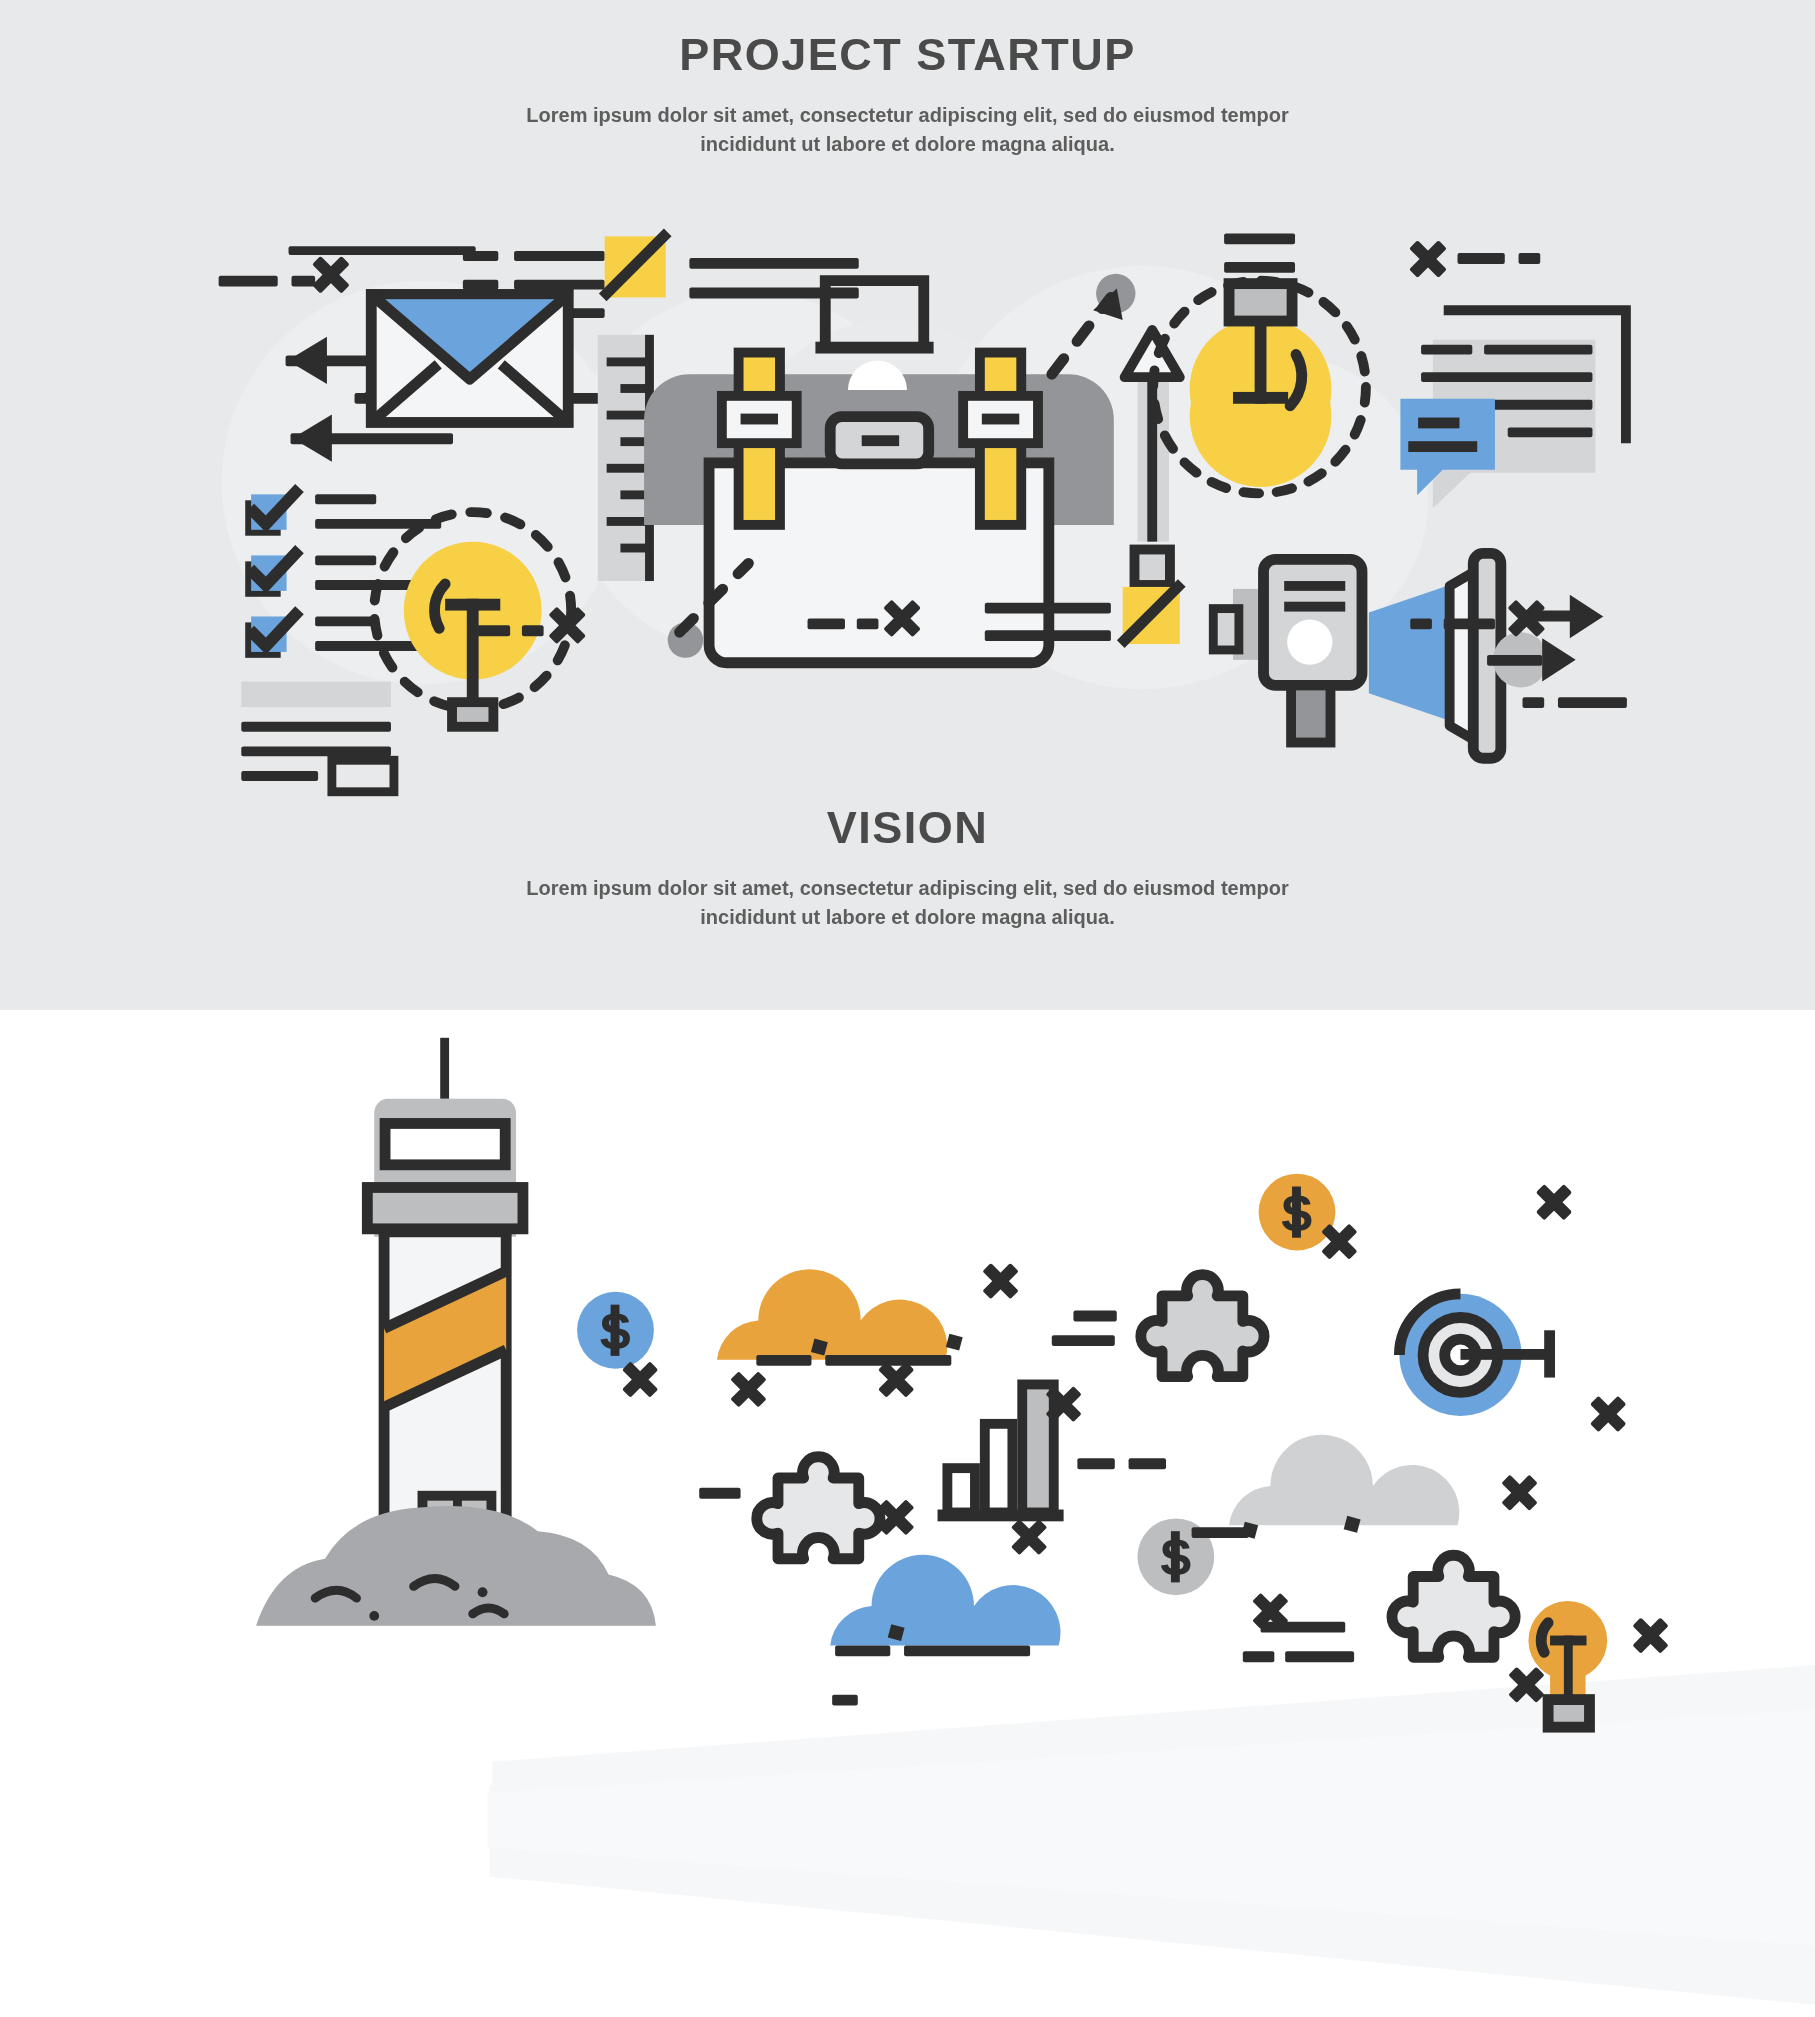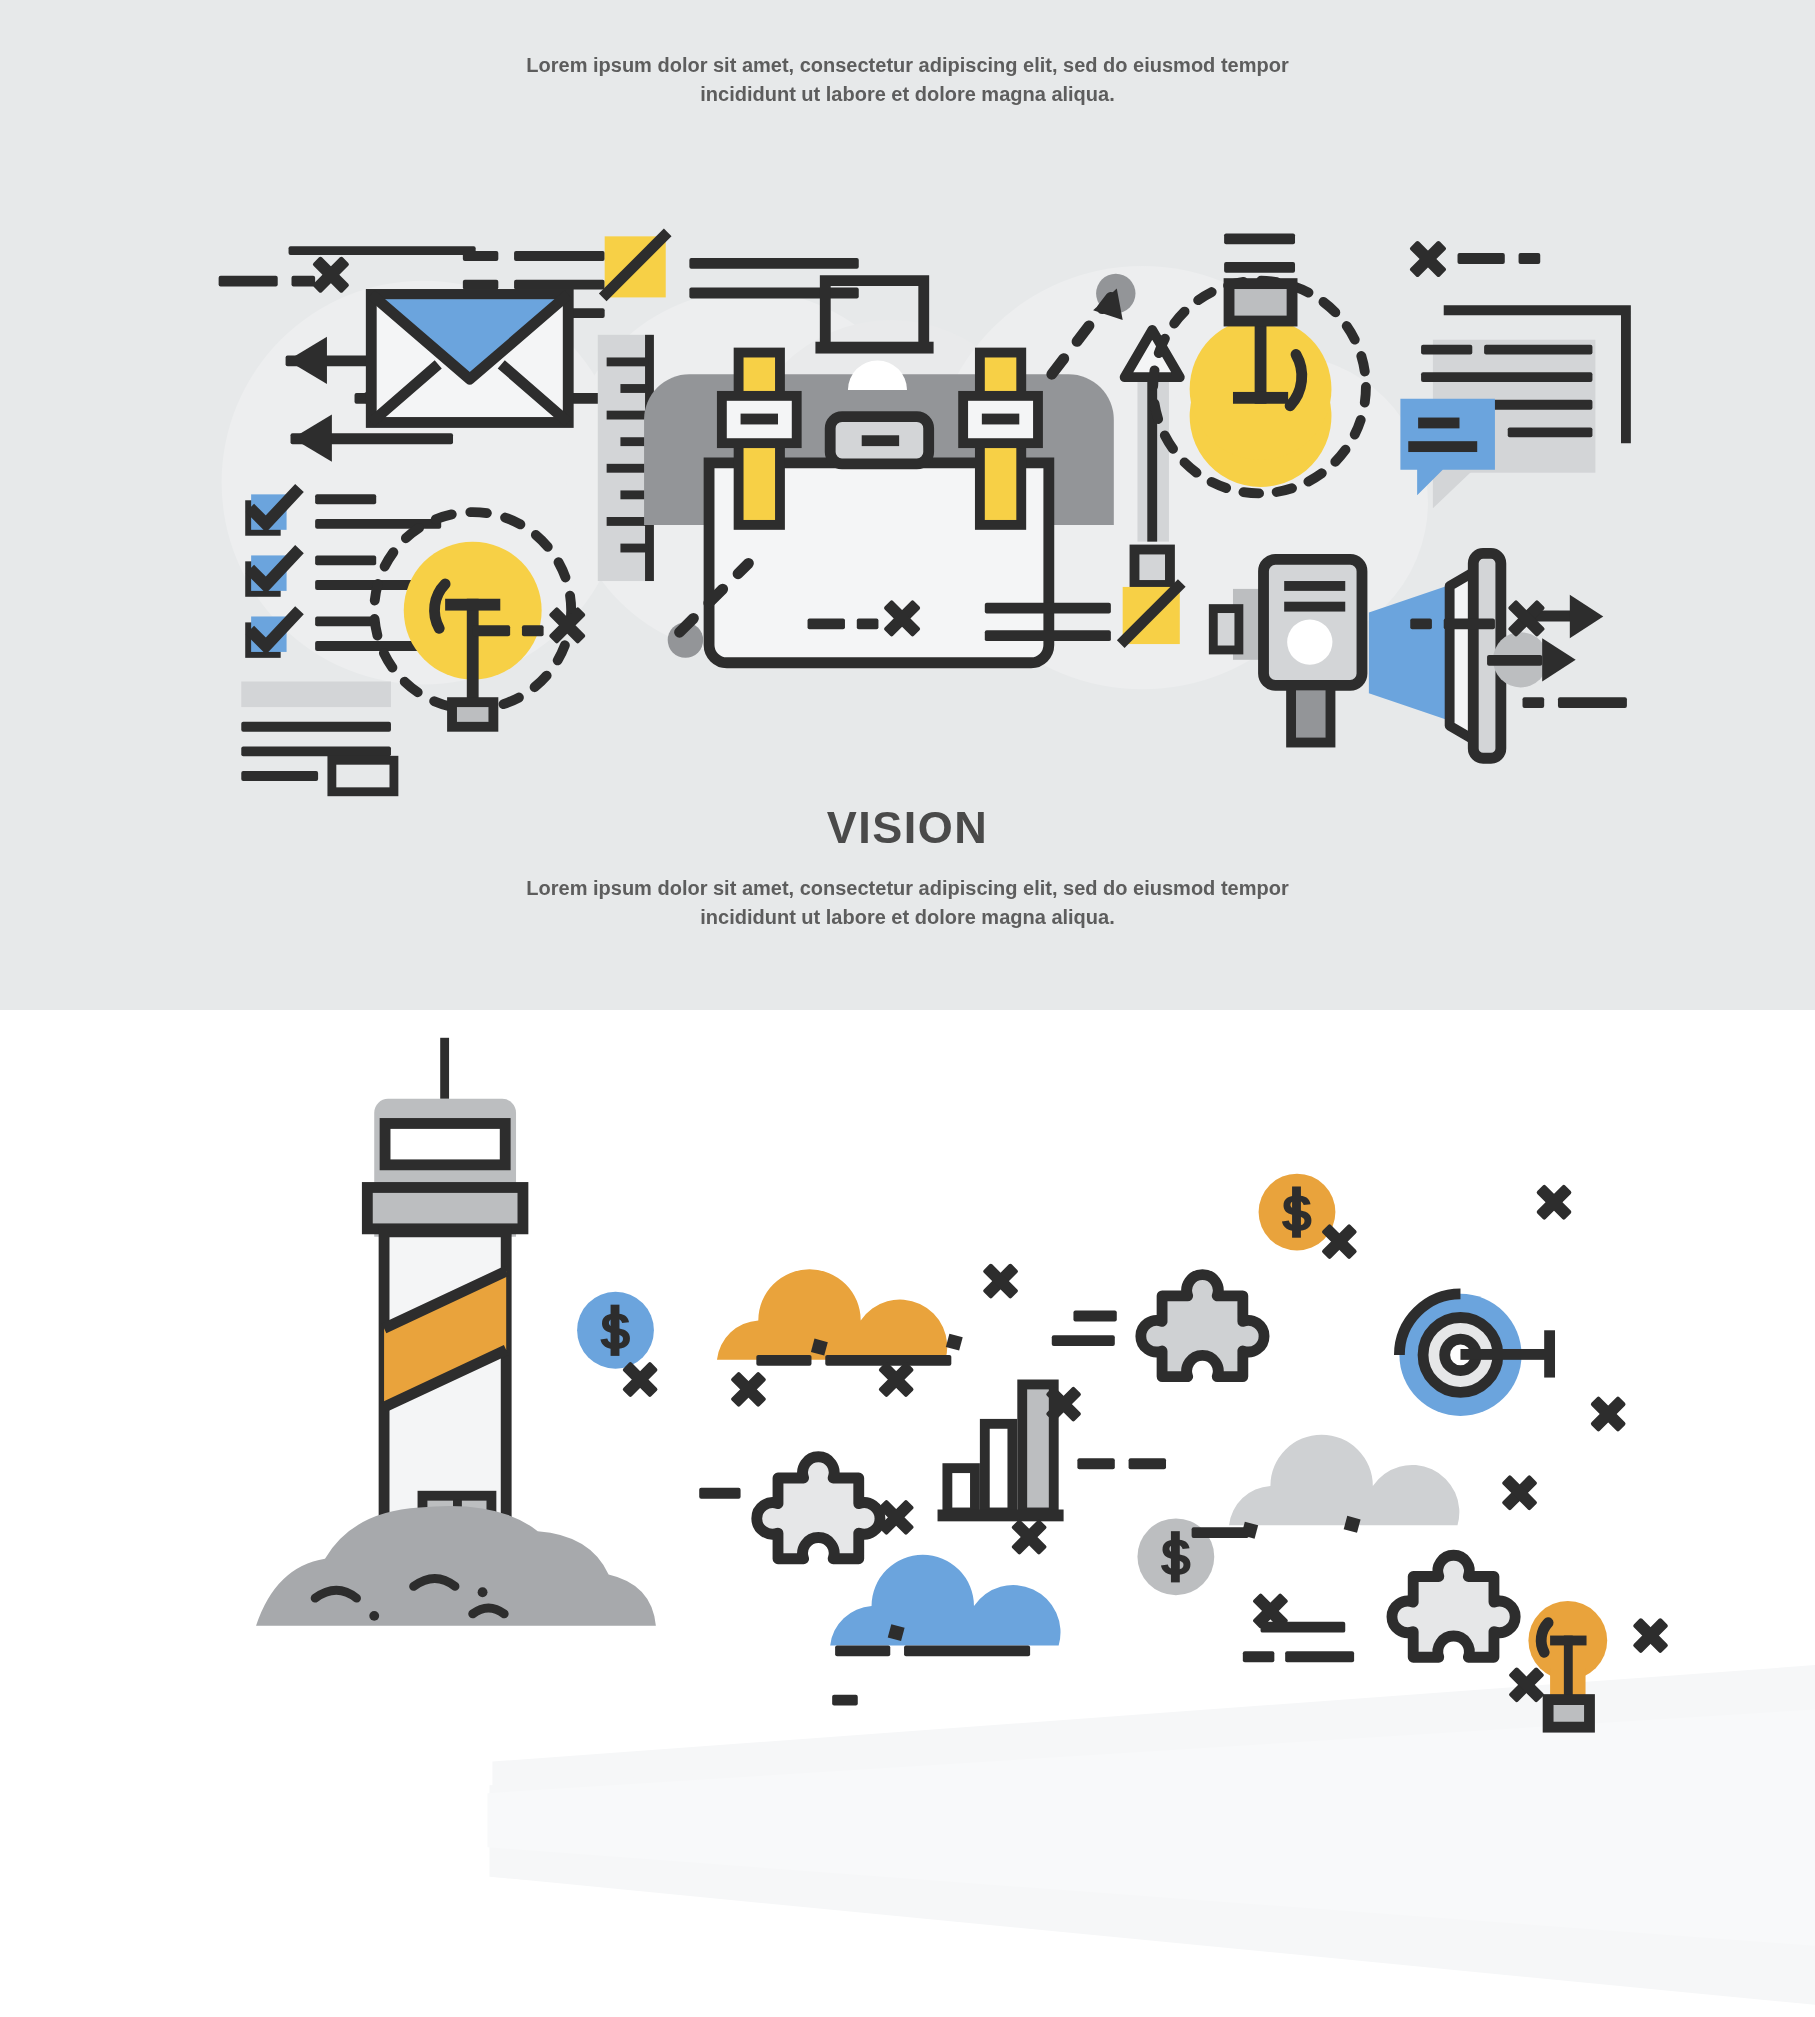--- a/index.html
+++ b/index.html
@@ -36,20 +36,21 @@
   svg{ display:block; overflow:visible; }
 </style>
 </head>
 <body>
 
 <div class="page">
 
   <div class="sec-startup">
 
     <div class="hd-wrap" style="top:29.6px;">
+      <h1 class="hd-title">PROJECT STARTUP</h1>
       <p class="hd-sub">
         <span>Lorem ipsum dolor sit amet, consectetur adipiscing elit, sed do eiusmod tempor</span><br>
         <span>incididunt ut labore et dolore magna aliqua.</span>
       </p>
     </div>
 
     <div class="illus" style="left:0;top:177px;width:1815px;height:552px;">
     <svg width="1815" height="552" viewBox="0 0 1843 560">
       <defs>
         <style>

